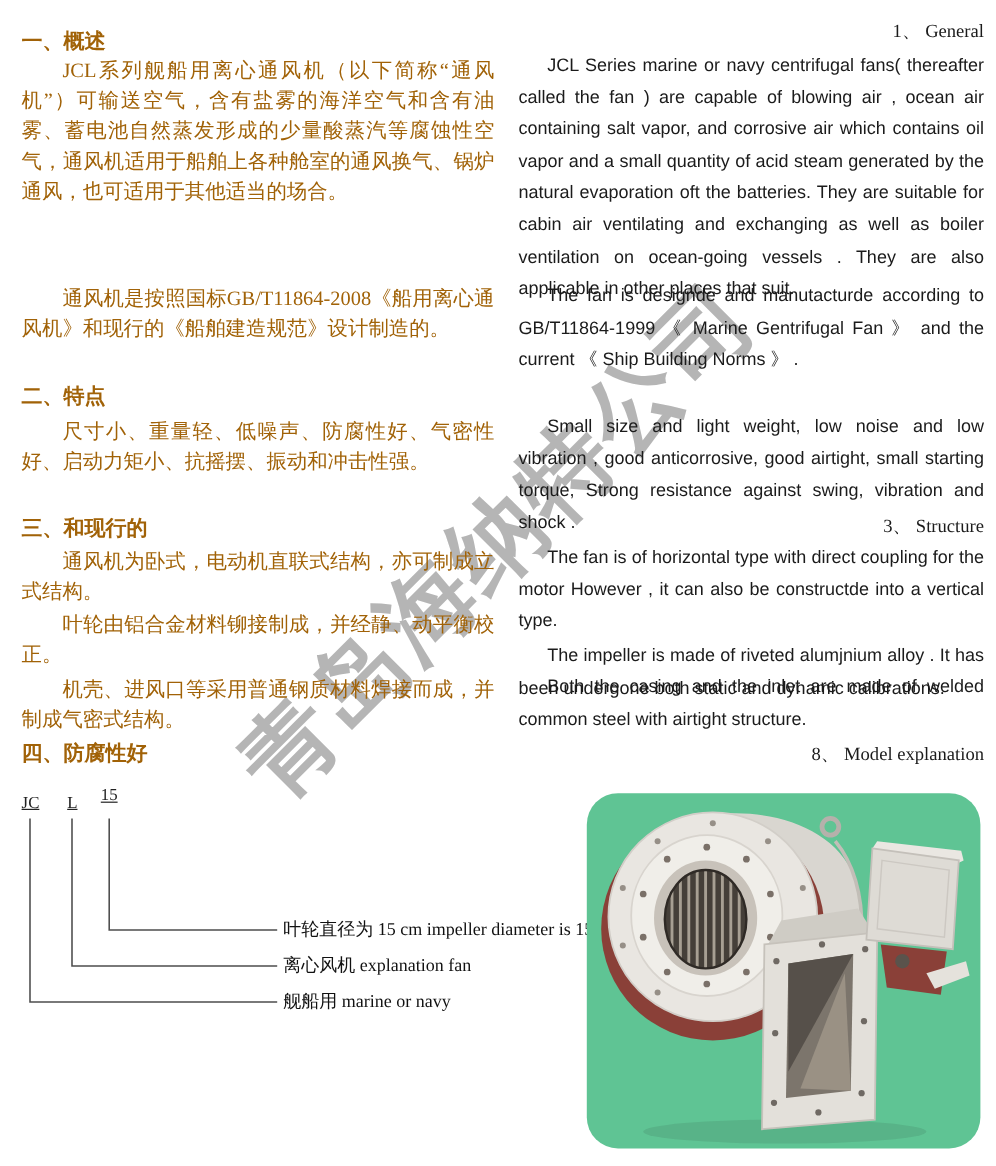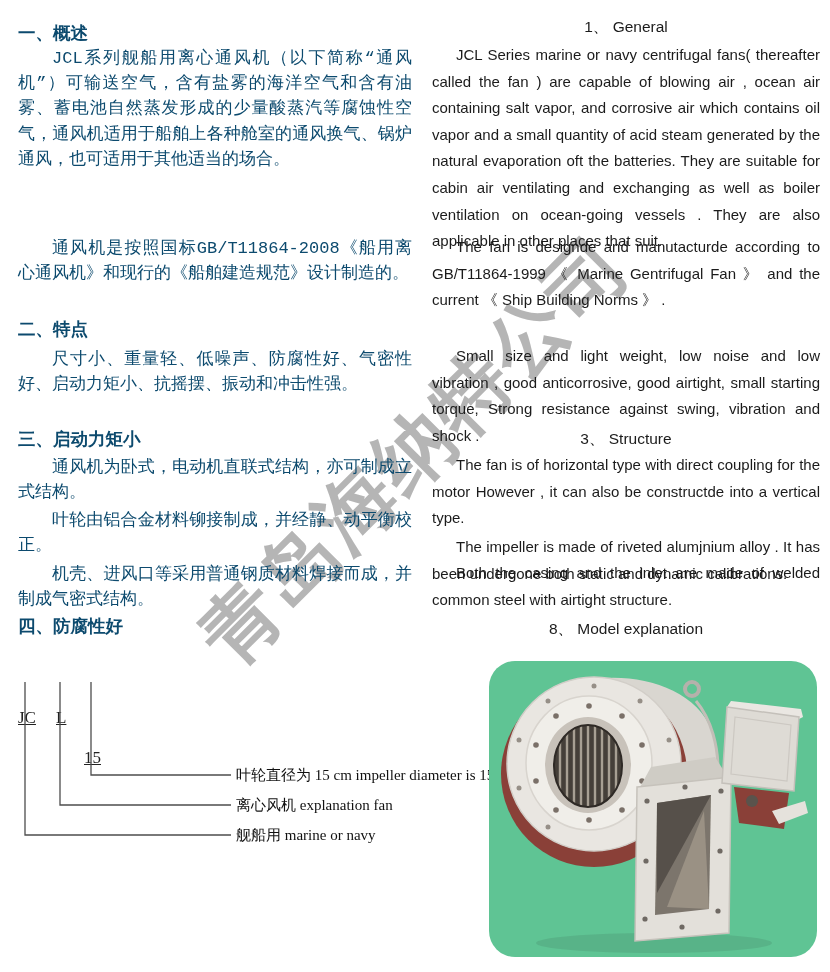--- a/index.html
+++ b/index.html
@@ -11,33 +11,33 @@
     transform:translate(-50%,-50%) rotate(-45deg);
     font-family:"Liberation Sans","DejaVu Sans",sans-serif;
     font-weight:700;font-size:78px;letter-spacing:3px;
     color:#a9a9a9;white-space:nowrap;z-index:1;opacity:.85;
   }
 
   .blk{position:absolute;z-index:2;}
   .l{left:18px;width:394px;}
   .r{left:432px;width:388px;}
 
-  .zh{font-family:Liberation Mono, monospace;font-size:17px;line-height:25.2px;color:#0c4a6e;text-align:justify;}
+  .zh{font-family:Liberation Serif, serif;font-size:17px;line-height:25.2px;color:#a16207;text-align:justify;}
   .zh-h{font-weight:700;font-size:17.5px;line-height:20px;}
   .zh-p{text-indent:2em;}
 
   .en{font-family:"Liberation Sans","DejaVu Sans",sans-serif;font-size:15px;line-height:26.6px;color:#1b1b1b;text-align:justify;}
-  .en-h{font-size:15.5px;line-height:18px;text-align:center;}
+  .en-h{font-size:15.5px;line-height:18px;text-align:right;font-family:Liberation Serif, serif;}
   .en-p{text-indent:24px;}
 
   
   .code-part{
     position:absolute;z-index:2;
     font-family:"Liberation Serif","DejaVu Serif",serif;
-    font-size:17px;color:#222;text-decoration:underline;margin-top:46px;
+    font-size:14px;color:#222;text-decoration:underline;
   }
   .connectors{position:absolute;left:0;top:0;width:830px;height:972px;z-index:2;pointer-events:none;}
   .diagram-label{
     position:absolute;left:236px;z-index:2;
     font-family:"Liberation Serif","DejaVu Serif",serif;
     font-size:15px;line-height:20px;color:#111;white-space:nowrap;
   }
 
   
   .photo{
@@ -53,21 +53,21 @@
 
   <div class="watermark">青岛海纳特公司</div>
 
   <div class="blk l zh zh-h" style="top:24px">一、概述</div>
   <div class="blk l zh zh-p" style="top:46px">JCL系列舰船用离心通风机（以下简称“通风机”）可输送空气，含有盐雾的海洋空气和含有油雾、蓄电池自然蒸发形成的少量酸蒸汽等腐蚀性空气，通风机适用于船舶上各种舱室的通风换气、锅炉通风，也可适用于其他适当的场合。</div>
   <div class="blk l zh zh-p" style="top:236px">通风机是按照国标GB/T11864-2008《船用离心通风机》和现行的《船舶建造规范》设计制造的。</div>
 
   <div class="blk l zh zh-p" style="top:347px">尺寸小、重量轻、低噪声、防腐性好、气密性好、启动力矩小、抗摇摆、振动和冲击性强。</div>
   <div class="blk l zh zh-h" style="top:320px">二、特点</div>
 
-  <div class="blk l zh zh-h" style="top:430px">三、启动力矩小</div>
+  <div class="blk l zh zh-h" style="top:430px">三、和现行的</div>
   <div class="blk l zh zh-p" style="top:455px">通风机为卧式，电动机直联式结构，亦可制成立式结构。</div>
   <div class="blk l zh zh-p" style="top:508px">叶轮由铝合金材料铆接制成，并经静、动平衡校正。</div>
   <div class="blk l zh zh-p" style="top:562px">机壳、进风口等采用普通钢质材料焊接而成，并制成气密式结构。</div>
 
   <div class="blk l zh zh-h" style="top:617px">四、防腐性好</div>
 
   <div class="blk r en en-h" style="top:18px">1、 General</div>
   <div class="blk r en en-p" style="top:42px">JCL Series marine or navy centrifugal fans( thereafter called the fan ) are capable of blowing air , ocean air containing salt vapor, and corrosive air which contains oil vapor and a small quantity of acid steam generated by the natural evaporation oft the batteries. They are suitable for cabin air ventilating and exchanging as well as boiler ventilation on ocean-going vessels . They are also applicable in other places that suit.</div>
   <div class="blk r en en-p" style="top:234px">The fan is designde and manutacturde according to GB/T11864-1999 《 Marine Gentrifugal Fan 》 and the current 《 Ship Building Norms 》 .</div>
 
@@ -75,21 +75,21 @@
 
   <div class="blk r en en-h" style="top:430px">3、 Structure</div>
   <div class="blk r en en-p" style="top:452px">The fan is of horizontal type with direct coupling for the motor However , it can also be constructde into a vertical type.</div>
   <div class="blk r en en-p" style="top:534px">The impeller is made of riveted alumjnium alloy . It has been undergone both static and dynamic calibrations.</div>
   <div class="blk r en en-p" style="top:560px">Both the casing and the inlet are made of welded common steel with airtight structure.</div>
 
   <div class="blk r en en-h" style="top:620px">8、 Model explanation</div>
 
   <span class="code-part" style="left:18px;top:662px">JC</span>
   <span class="code-part" style="left:56px;top:662px">L</span>
-  <span class="code-part" style="left:84px;top:702px">15</span>
+  <span class="code-part" style="left:84px;top:656px">15</span>
 
   <svg class="connectors" viewBox="0 0 830 972" xmlns="http://www.w3.org/2000/svg">
     <polyline points="91,682 91,775 231,775" fill="none" stroke="#4d4d4d" stroke-width="1.3"></polyline>
     <polyline points="60,682 60,805 231,805" fill="none" stroke="#4d4d4d" stroke-width="1.3"></polyline>
     <polyline points="25,682 25,835 231,835" fill="none" stroke="#4d4d4d" stroke-width="1.3"></polyline>
   </svg>
 
   <div class="diagram-label" style="top:765px">叶轮直径为 15 cm impeller diameter is 15cm</div>
   <div class="diagram-label" style="top:795px">离心风机 explanation fan</div>
   <div class="diagram-label" style="top:825px">舰船用 marine or navy</div>

